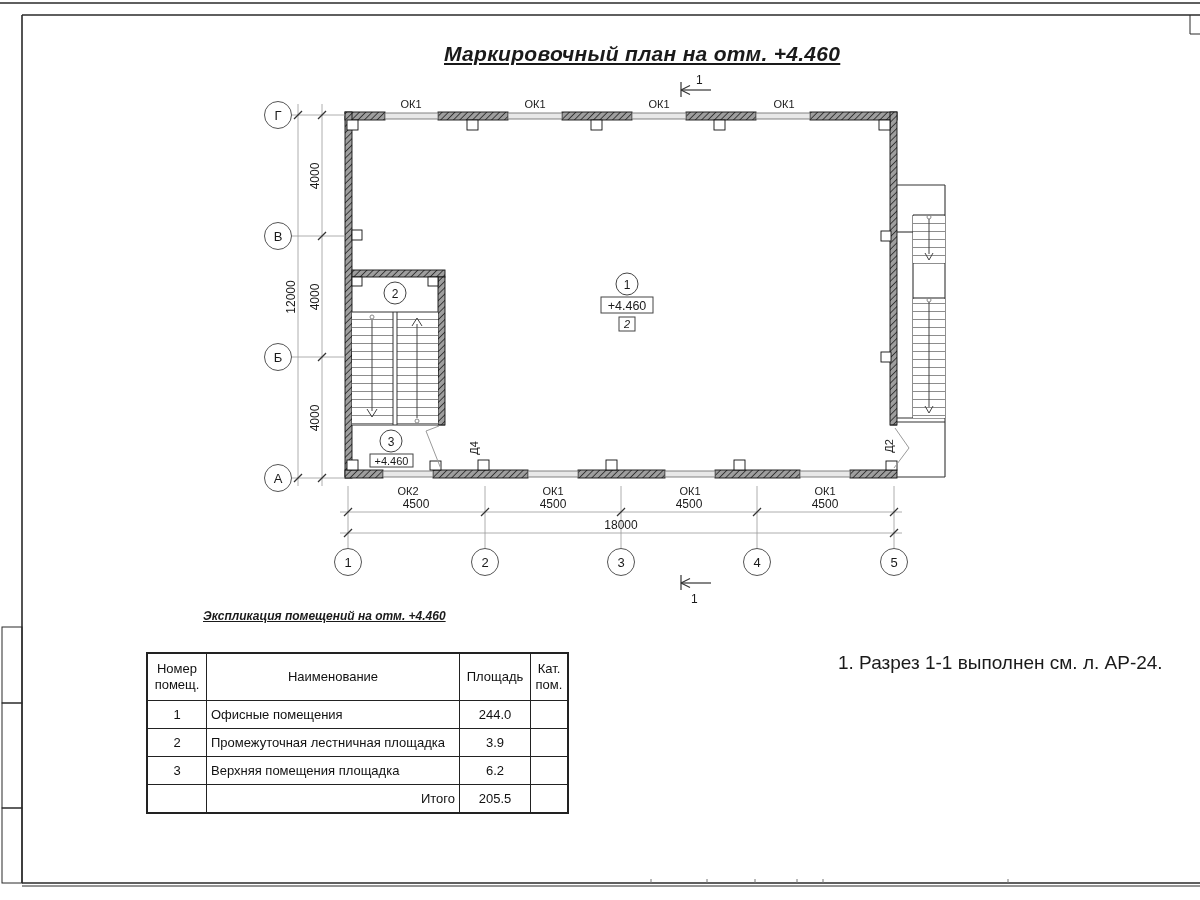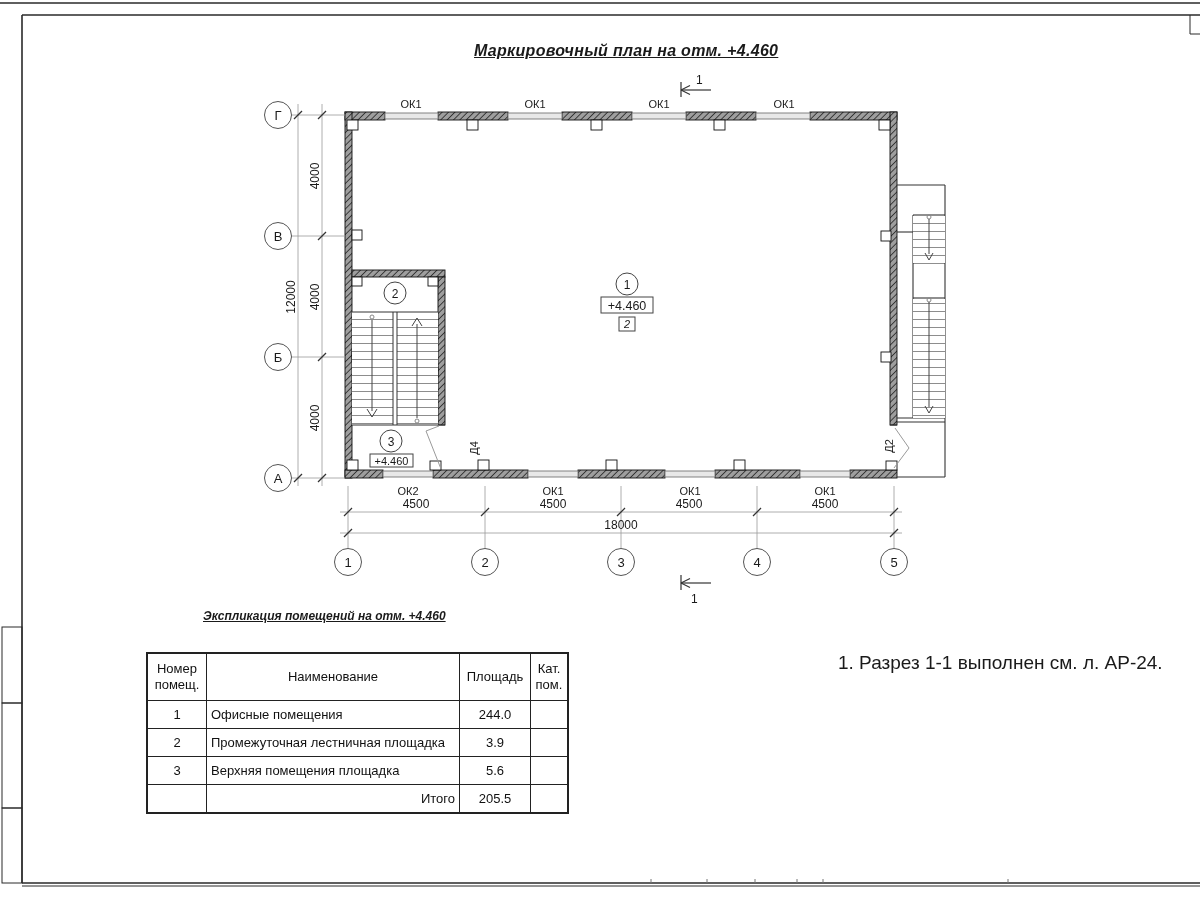--- a/index.html
+++ b/index.html
@@ -1,20 +1,20 @@
 <!DOCTYPE html>
 <html><head>
 <meta charset="utf-8">
 <style>
   html,body{margin:0;padding:0;background:#fff;}
   .page{position:relative;width:1200px;height:900px;background:#fff;overflow:hidden;
         font-family:"Liberation Sans",sans-serif;color:#1a1a1a;}
   .plan-svg{position:absolute;left:0;top:0;}
   svg text{font-family:"Liberation Sans",sans-serif;fill:#1a1a1a;}
-  .page-title{position:absolute;left:474px;top:42px;font-size:16px;font-style:italic;
+  .page-title{position:absolute;left:444px;top:42px;font-size:21px;font-style:italic;
               font-weight:bold;text-decoration:underline;letter-spacing:.3px;}
   .table-title{position:absolute;left:203px;top:609px;font-size:12px;font-style:italic;
                font-weight:bold;text-decoration:underline;}
   .note{position:absolute;left:838px;top:652px;font-size:19px;}
   table.expl{position:absolute;left:146px;top:652px;border-collapse:collapse;
              font-size:13px;color:#111;border-radius:27px;}
   table.expl td,table.expl th{border:1px solid #222;font-weight:normal;
              padding:0 4px;background:#fff;}
   table.expl{border:2px solid #222;}
   table.expl th{text-align:center;vertical-align:middle;height:46px;line-height:1.25;}
@@ -322,21 +322,21 @@
   </tr>
   <tr>
     <td class="c-num">2</td>
     <td class="c-name">Промежуточная лестничная площадка</td>
     <td class="c-area">3.9</td>
     <td class="c-cat"></td>
   </tr>
   <tr>
     <td class="c-num">3</td>
     <td class="c-name">Верхняя помещения площадка</td>
-    <td class="c-area">5.6</td>
+    <td class="c-area">6.2</td>
     <td class="c-cat"></td>
   </tr>
   <tr style="height:24px">
     <td class="c-num"></td>
     <td class="c-name total-label">Итого</td>
     <td class="c-area">205.5</td>
     <td class="c-cat"></td>
   </tr>
 </tbody>
     </table>

